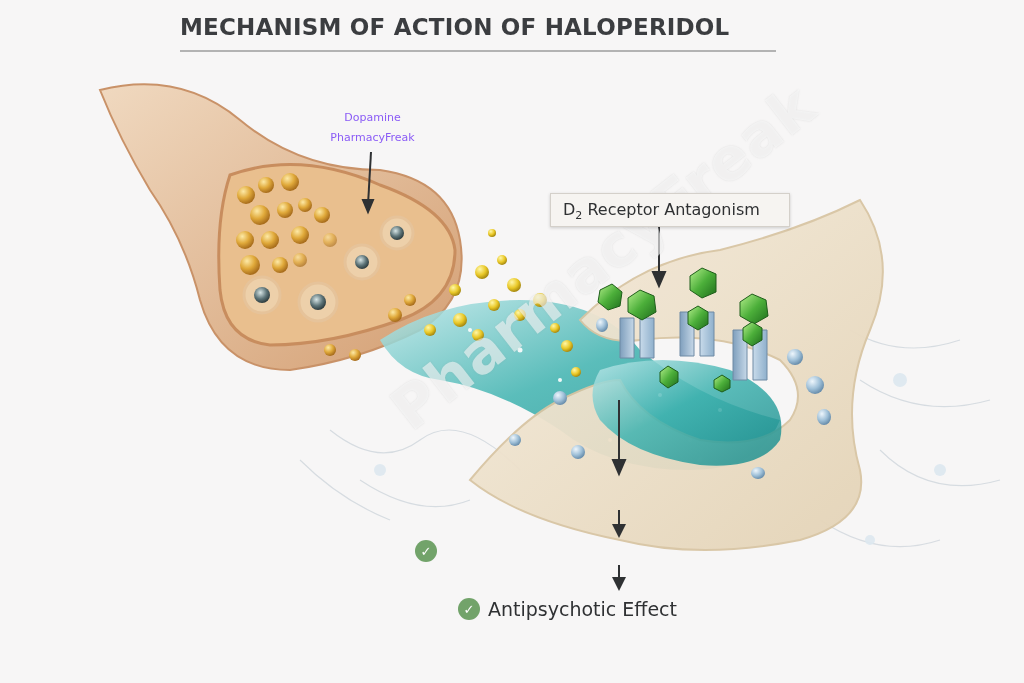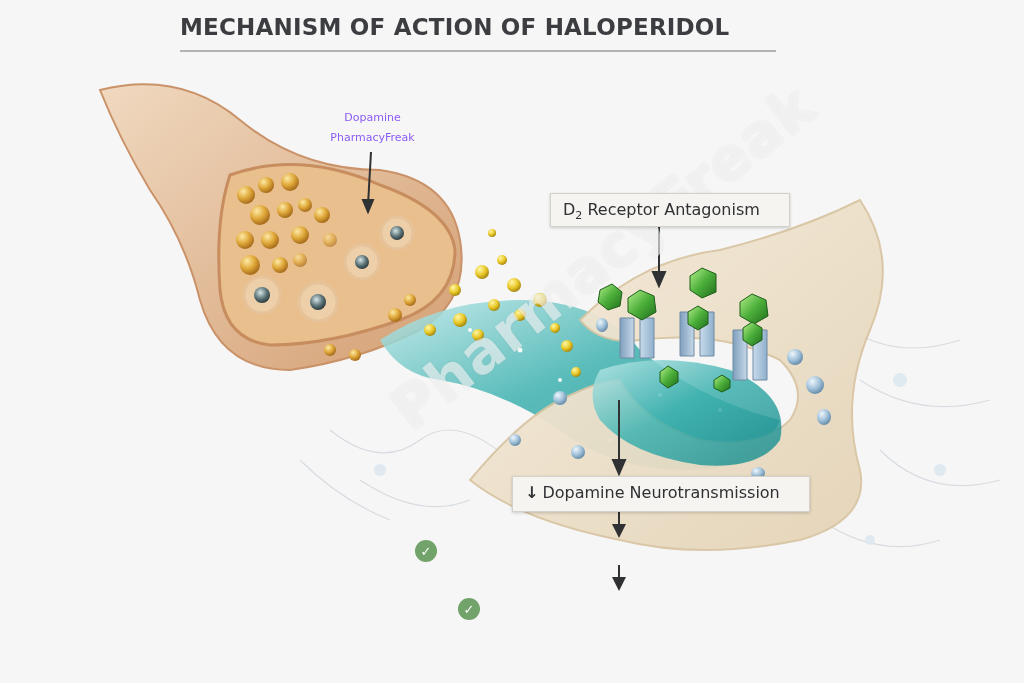--- a/index.html
+++ b/index.html
@@ -240,25 +240,23 @@
 
   <div class="label-plain" style="left:305px;top:108px;width:135px;">
     <div>Dopamine</div>
     <div>PharmacyFreak</div>
   </div>
 
   <div class="label-box" style="left:550px;top:193px;width:240px;height:34px;">
     <span>D</span><span class="sub">2</span><span> Receptor Antagonism</span>
   </div>
 
-  <div class="label-box" style="left:512px;top:476px;width:298px;height:36px;">
-    <span style="font-weight:bold;margin-right:4px;">↓</span><span>Dopamine Neurotransmission</span>
-  </div>
 
   <div class="outcome" style="left:415px;top:540px;font-size:16px;">
     <span class="check">✓</span>
   </div>
 
   <div class="outcome" style="left:458px;top:598px;font-size:19px;">
     <span class="check">✓</span>
+    <span>Antipsychotic Effect</span>
   </div>
 
 </div>
 
 </body></html>

